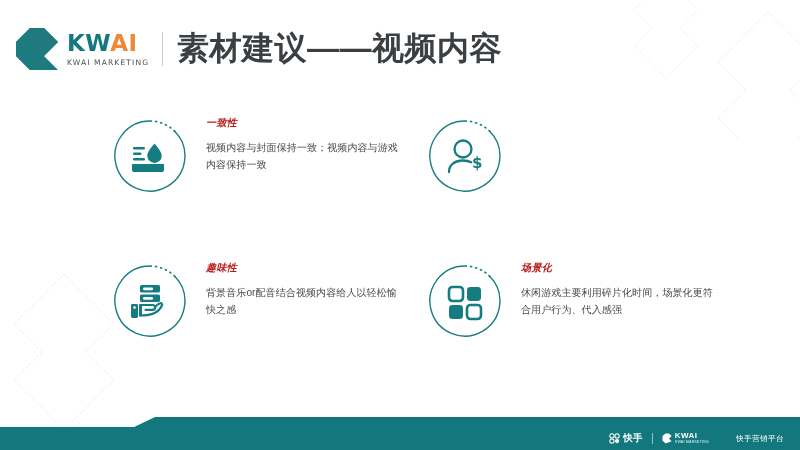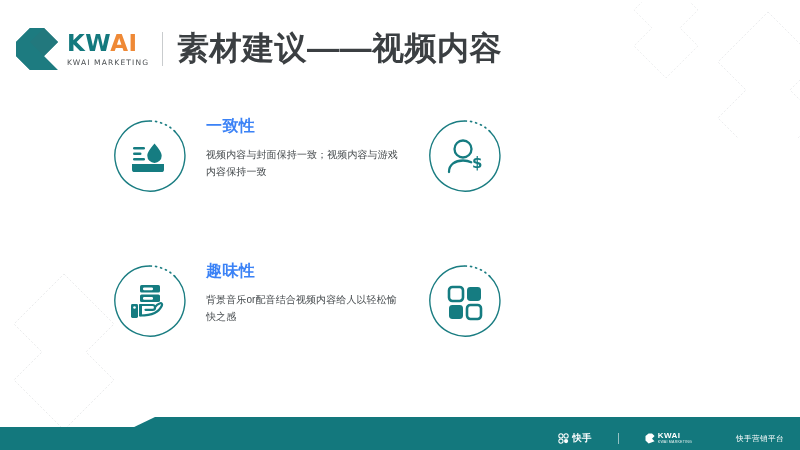--- a/index.html
+++ b/index.html
@@ -76,25 +76,26 @@
   .feature { display:flex; align-items:flex-start; }
   .f-circle {
     position:relative;
     width:76px; height:76px;
     flex:0 0 auto;
     margin-top:10px;
   }
   .f-circle svg { display:block; }
   .f-body { margin-left:18px; padding-top:8px; max-width:196px; }
   .f-title {
-    color:#3b82f6;
-    font-size:16px;
+    color:#b91c1c;
+    font-size:10px;
     font-weight:bold;
     letter-spacing:0.4px;
     margin-bottom:9px;
+    font-style:italic;
   }
   .f-desc {
     color:#44494c;
     font-size:10px;
     line-height:1.72;
     letter-spacing:0.1px;
   }
 
   
   .footer-bar {
@@ -108,21 +109,21 @@
     left:0; bottom:23px;
     width:100%; height:12px;
     overflow:hidden;
   }
   .footer-inner {
     position:absolute;
     right:16px; bottom:0;
     height:23px;
     display:flex;
     align-items:center;
-    gap:24px;
+    gap:7px;
     color:#ffffff;
   }
   .fi-ks { display:flex; align-items:center; gap:3px; }
   .fi-ks-glyph { width:11px; height:11px; display:block; }
   .fi-ks-txt { font-size:9.5px; font-weight:bold; letter-spacing:0.3px; }
   .fi-sep { width:1px; height:11px; background:rgba(255,255,255,0.55); margin:0 2px; }
   .fi-kwai { display:flex; align-items:center; gap:3px; }
   .fi-kwai-mark { width:10px; height:11px; display:block; }
   .fi-kwai-txt { display:flex; flex-direction:column; line-height:1; }
   .fi-kwai-main { font-size:8px; font-weight:bold; letter-spacing:0.4px; }
@@ -232,20 +233,24 @@
         <path d="M38 3 A35 35 0 1 0 62.7 13.3" fill="none" stroke="#1b7d82" stroke-width="1.4"></path>
         <path d="M62.7 13.3 A35 35 0 0 0 38 3" fill="none" stroke="#1b7d82" stroke-width="1.7" stroke-dasharray="1 4.2" stroke-linecap="round"></path>
         <g>
           <rect x="22" y="24" width="14" height="14" rx="3.4" fill="none" stroke="#157c81" stroke-width="2.6"></rect>
           <rect x="40" y="24" width="14" height="14" rx="3.4" fill="#157c81"></rect>
           <rect x="22" y="42" width="14" height="14" rx="3.4" fill="#157c81"></rect>
           <rect x="40" y="42" width="14" height="14" rx="3.4" fill="none" stroke="#157c81" stroke-width="2.6"></rect>
         </g>
       </svg>
     </div>
+    <div class="f-body">
+      <div class="f-title">场景化</div>
+      <div class="f-desc">休闲游戏主要利用碎片化时间，场景化更符合用户行为、代入感强</div>
+    </div>
   </div>
 
 </div>
 
 <div class="footer-notch">
   <svg width="800" height="12" viewBox="0 0 800 12" preserveAspectRatio="none">
     <path d="M800 0 L155 0 L130 12 L800 12 Z" fill="#13787d"></path>
   </svg>
 </div>
 <div class="footer-bar"></div>

